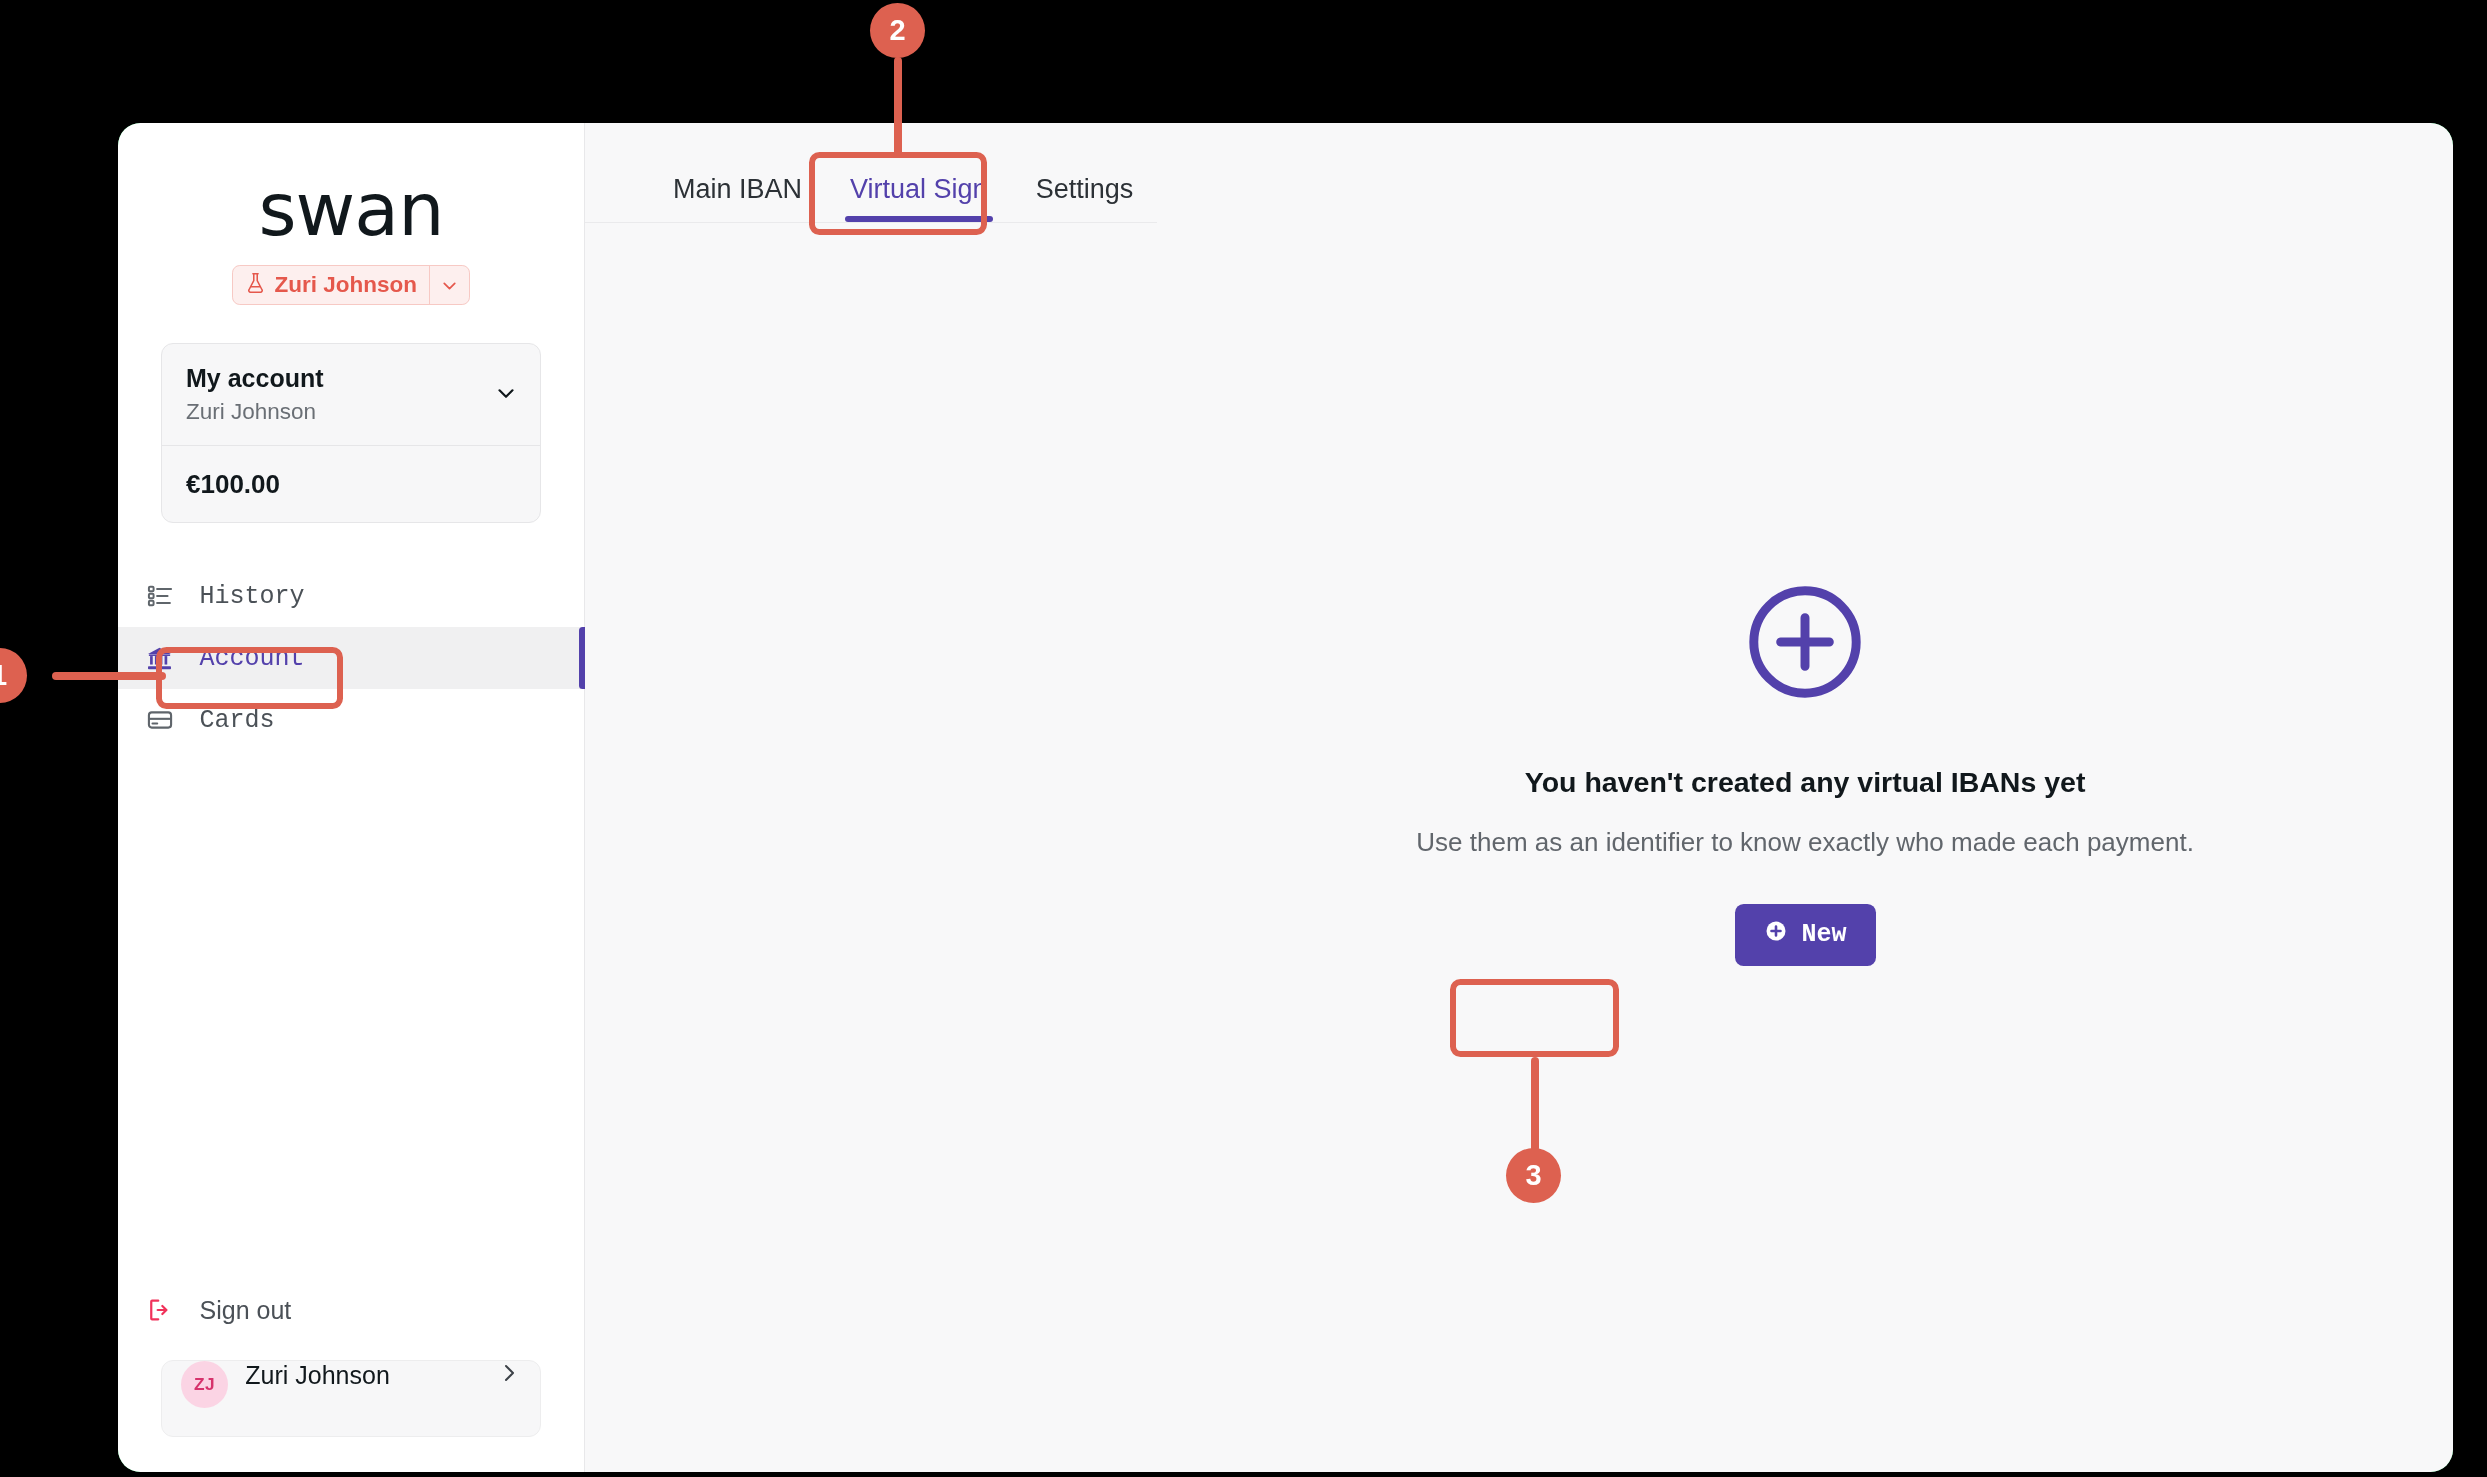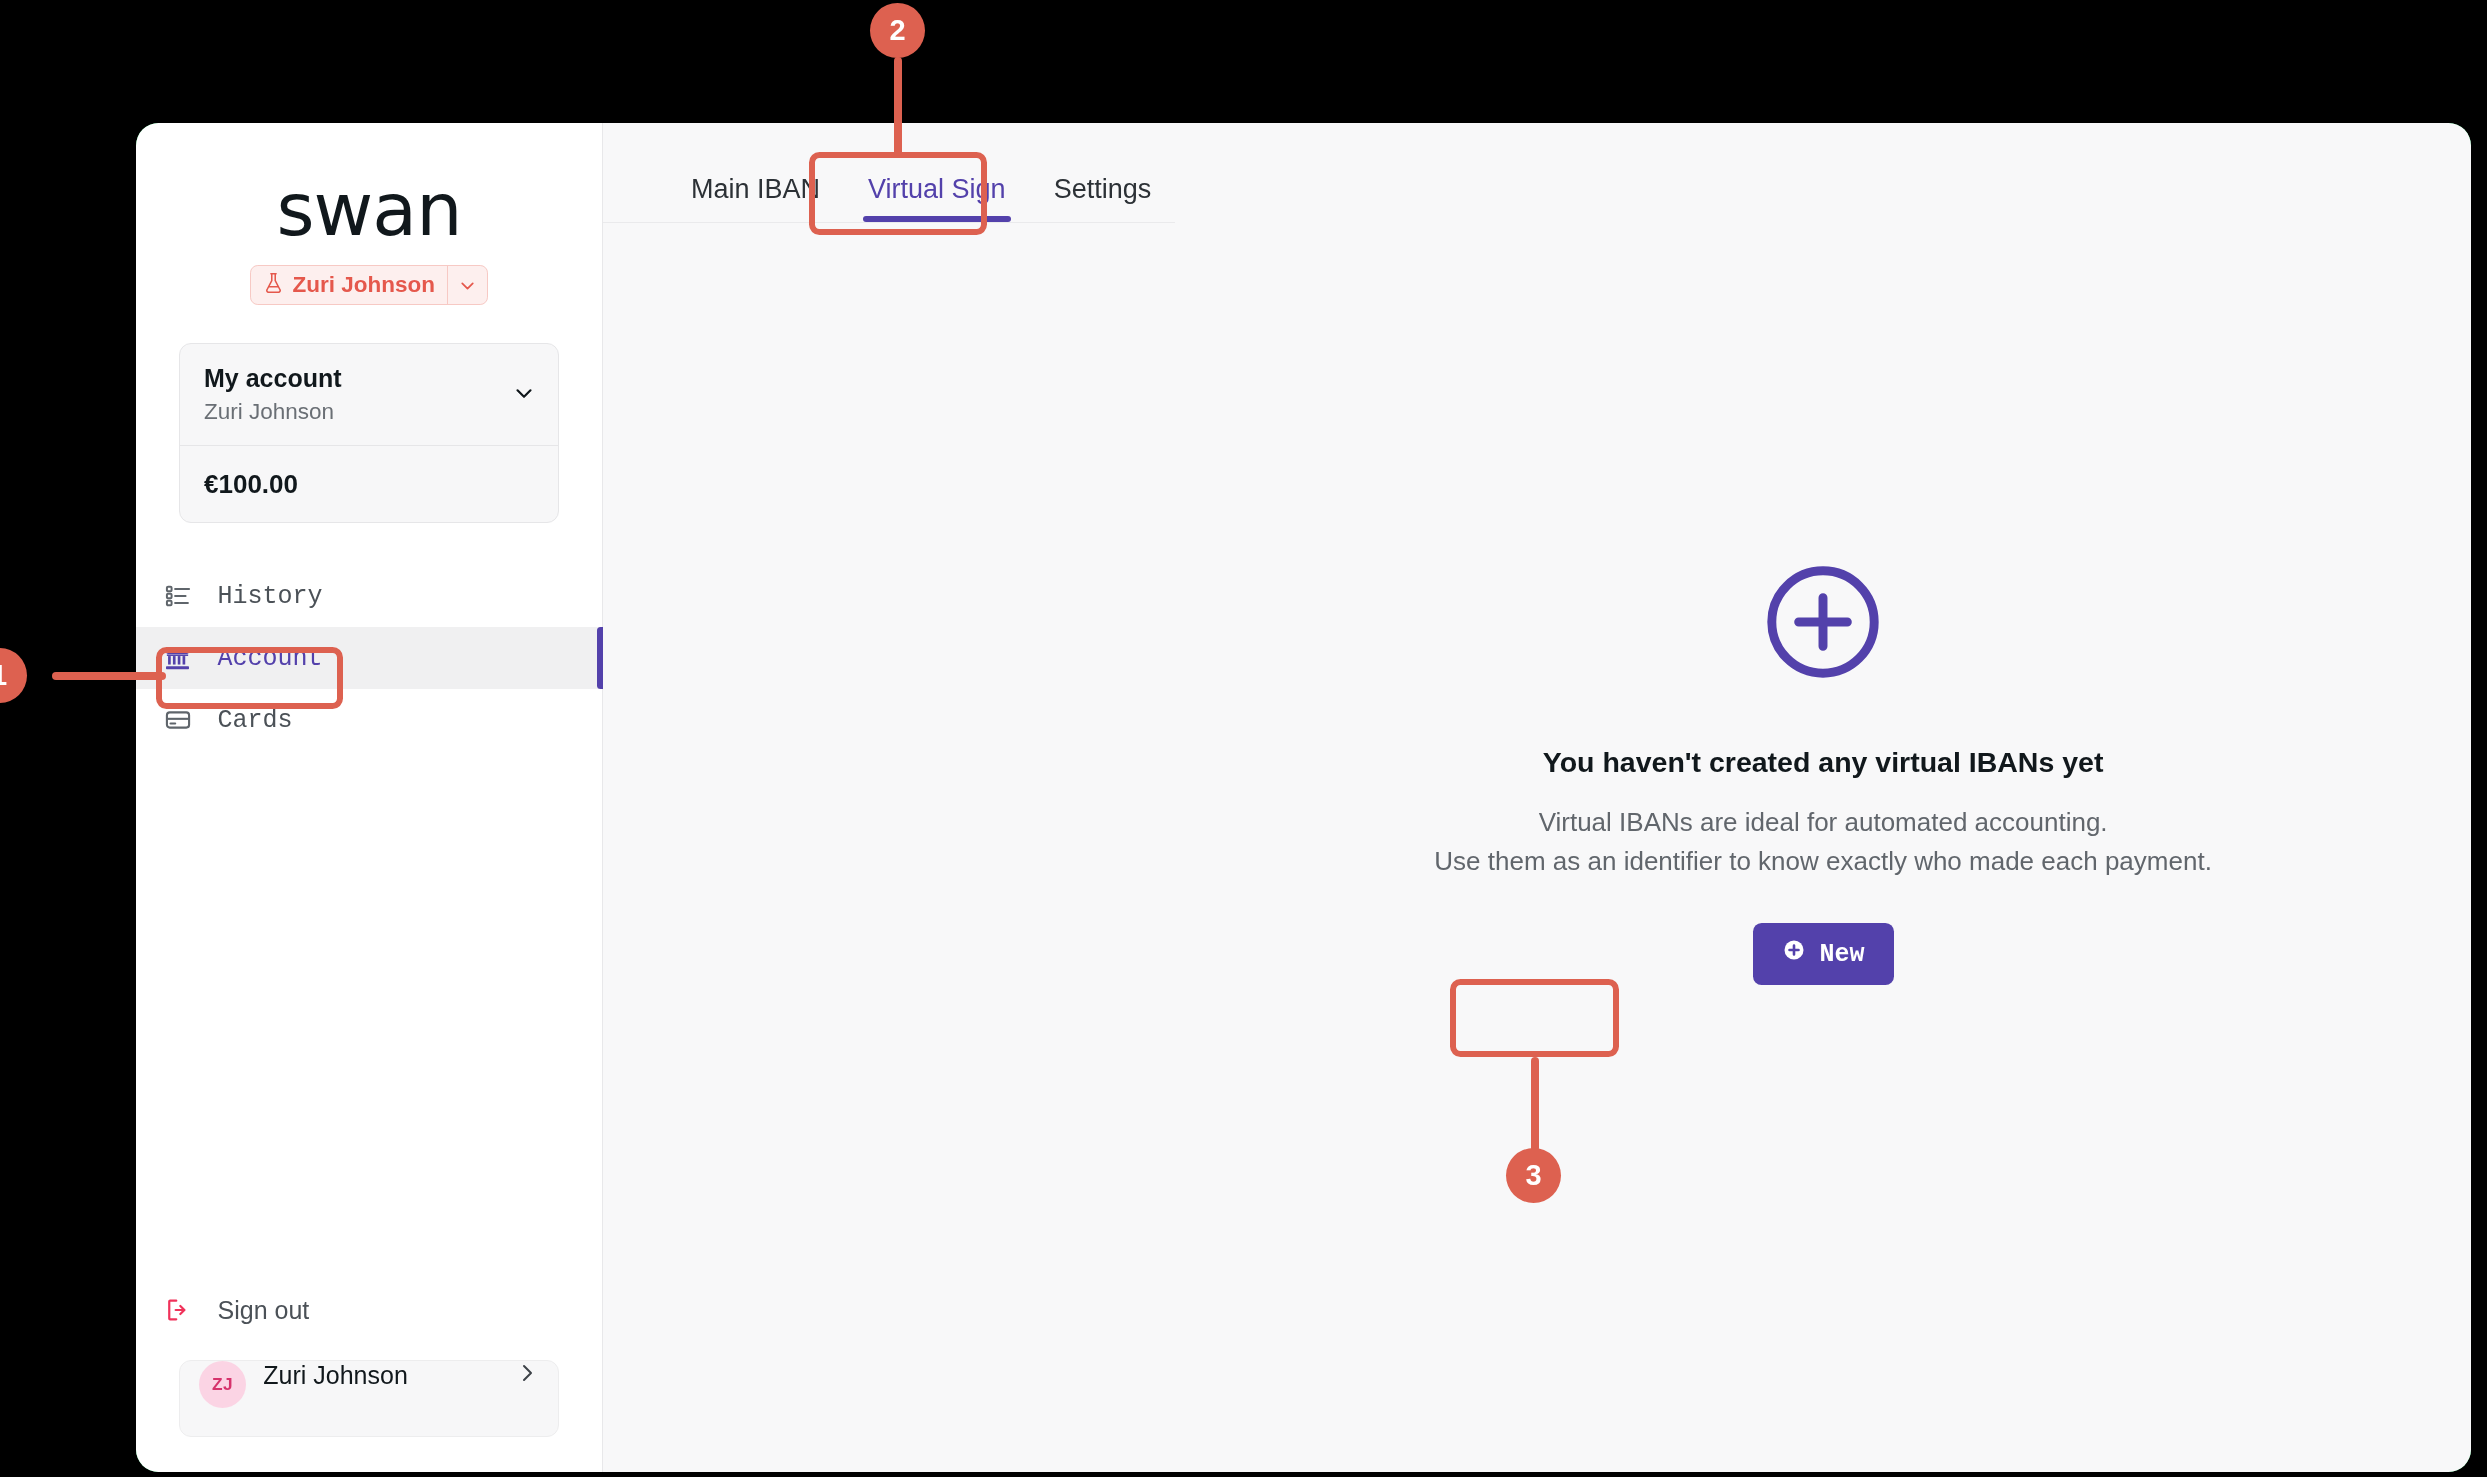--- a/index.html
+++ b/index.html
@@ -6,21 +6,21 @@
   html, body {
     width: 2487px; height: 1477px;
     background: #000000;
     font-family: "Liberation Sans", sans-serif;
     overflow: hidden;
   }
 
   
   .app-window {
     position: absolute;
-    left: 136px; top: 123px;
+    left: 118px; top: 123px;
     width: 2335px; height: 1349px;
     background: #22c55e;
     border-radius: 22.5px;
     overflow: hidden;
     display: flex;
   }
 
   
   .sidebar {
     width: 467px;
@@ -350,21 +350,20 @@
     </div>
 
     <div class="empty-wrap">
       <div class="empty-icon">
         <svg width="128" height="128" viewBox="0 0 100 100" fill="none">
           <circle cx="50" cy="50" r="40" stroke="#5341ab" stroke-width="7"></circle>
           <path d="M50 31v38M31 50h38" stroke="#5341ab" stroke-width="7" stroke-linecap="round"></path>
         </svg>
       </div>
       <div class="empty-title">You haven't created any virtual IBANs yet</div>
-      <div class="empty-line">Virtual IBANs are ideal for automated accounting.</div>
       <div class="empty-line">Use them as an identifier to know exactly who made each payment.</div>
 
       <button class="new-btn">
         <span>
           <svg width="24" height="24" viewBox="0 0 24 24" fill="none">
             <circle cx="12" cy="12" r="9.5" fill="#ffffff"></circle>
             <path d="M12 7.5v9M7.5 12h9" stroke="#5341ab" stroke-width="2.6" stroke-linecap="round"></path>
           </svg>
         </span>
         <span>New</span>

